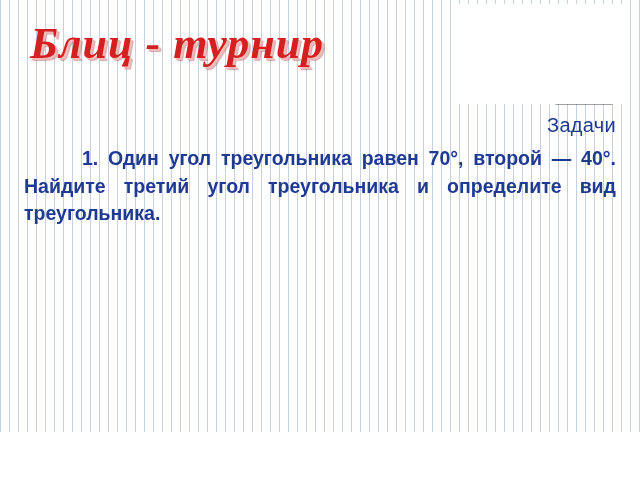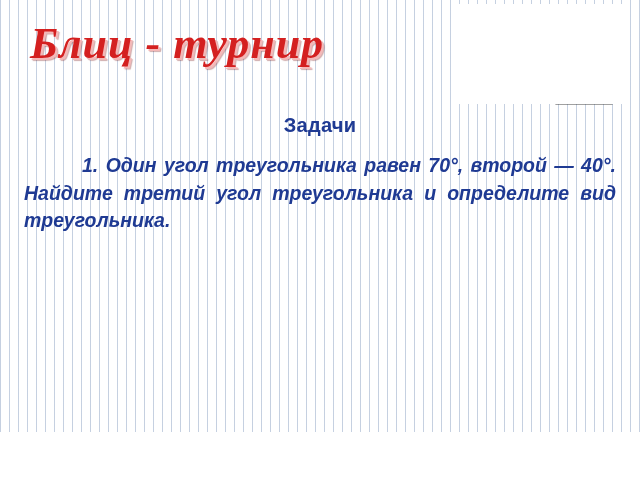--- a/index.html
+++ b/index.html
@@ -63,38 +63,37 @@
   }
 
   
   .content {
     position: absolute;
     left: 24px;
     top: 114px;
     width: 592px;
   }
   .subtitle {
-    text-align: center;
-    font-weight: bold;
+    text-align: right;
+    font-weight: normal;
     font-size: 20px;
     color: #1f3a93;
-    margin-bottom: 15px;
+    margin-bottom: 8px;
     letter-spacing: 0.3px;
   }
   .para {
     font-weight: bold;
     font-size: 19.5px;
     line-height: 1.42;
     color: #1f3a93;
     text-align: justify;
     text-indent: 58px;
     margin: 0 0 6px 0;
     -webkit-hyphens: none;
     hyphens: none;
-    font-style: italic;
   }
   .para:last-child {
     margin-bottom: 0;
   }
 </style>
 </head>
 <body>
 
 <div class="slide">
 

